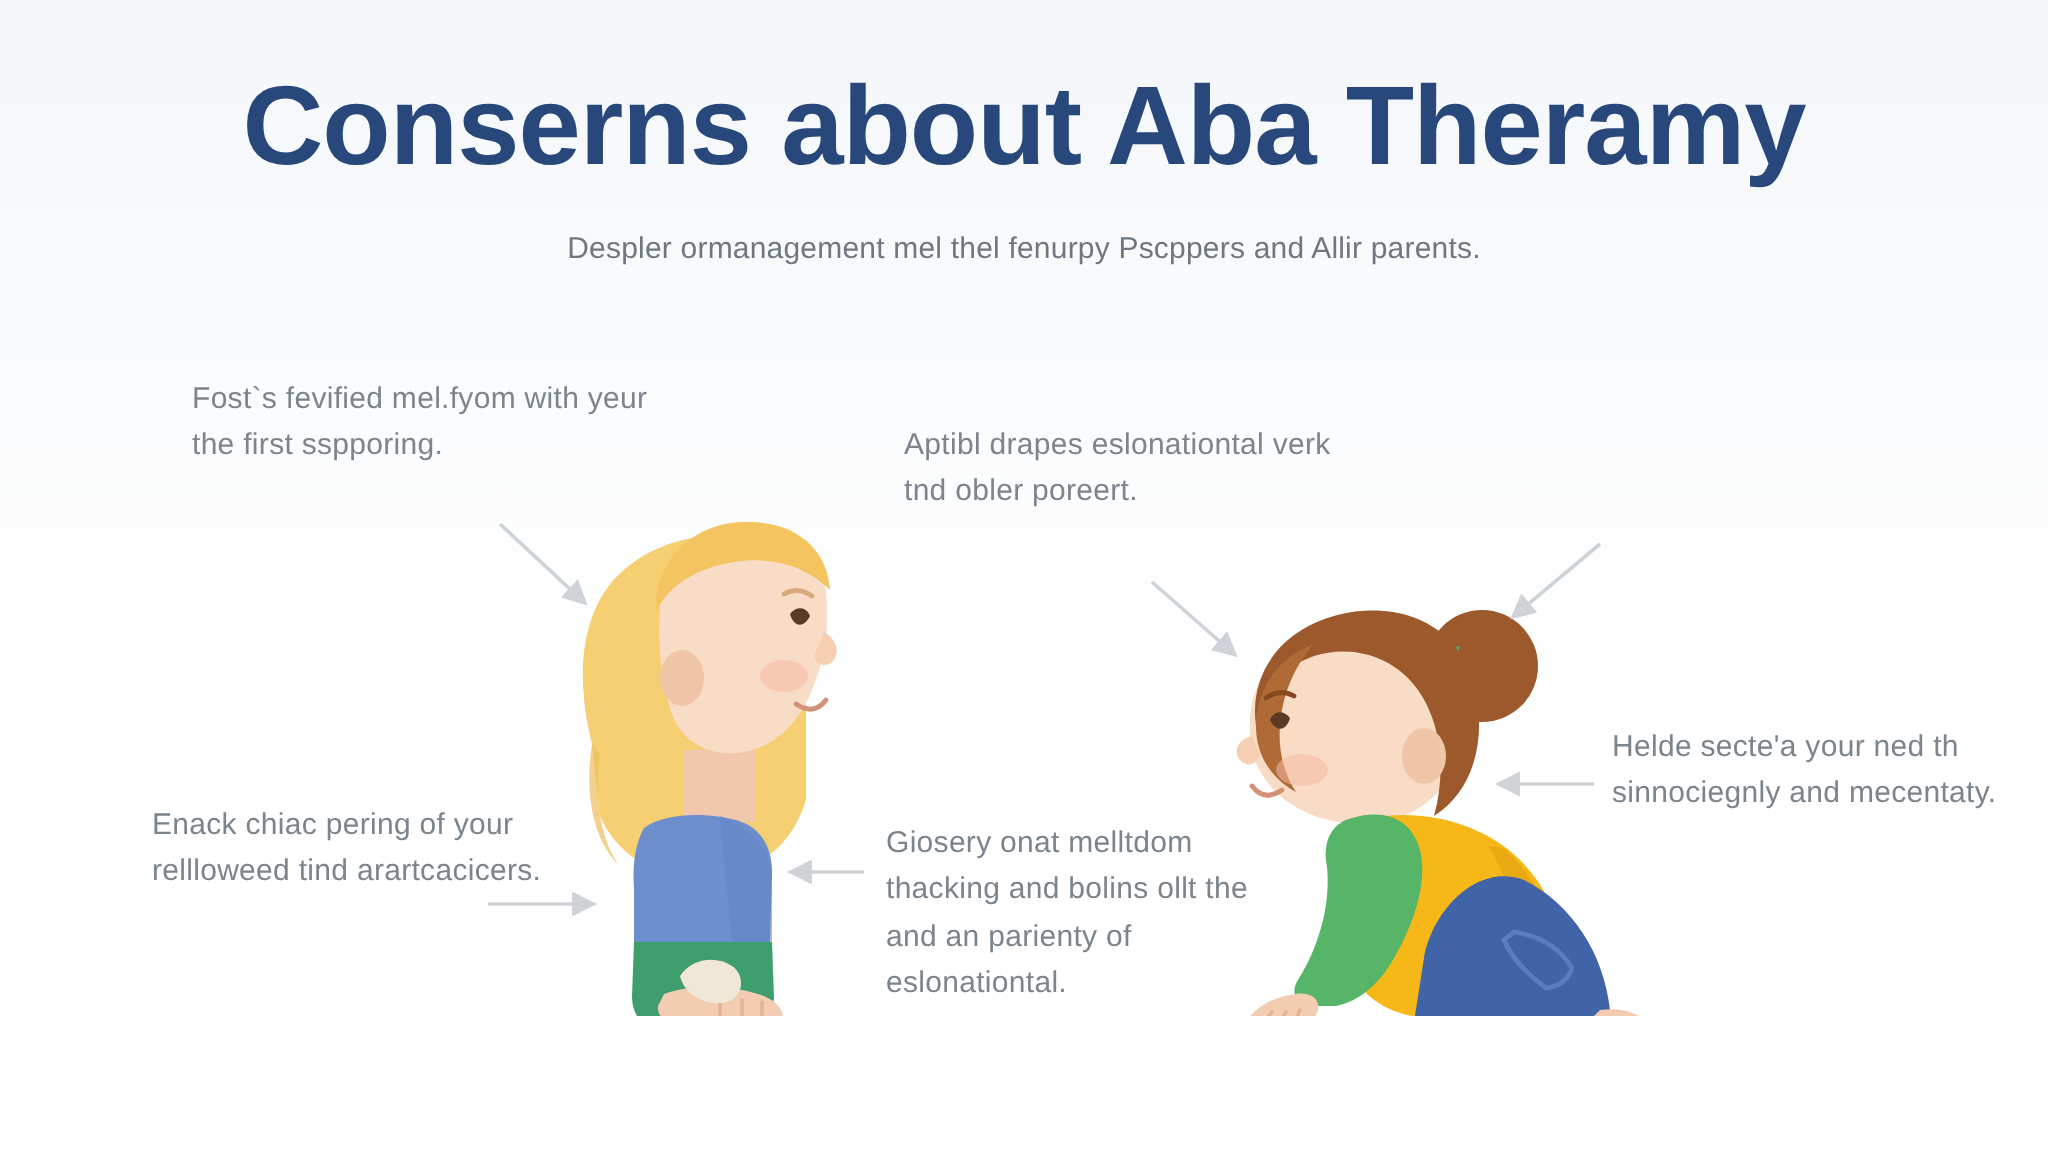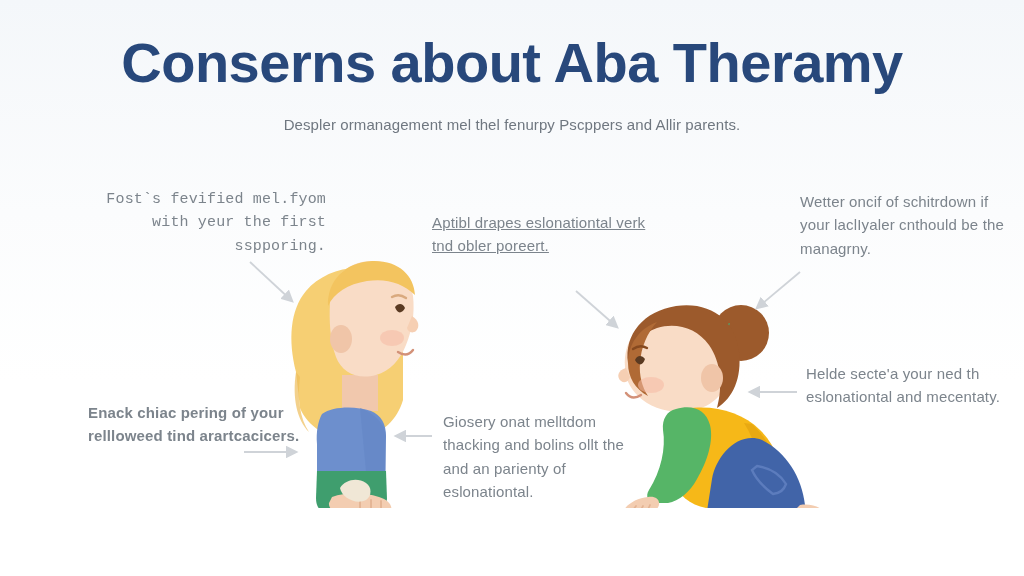--- a/index.html
+++ b/index.html
@@ -50,27 +50,27 @@
   }
 
   
   .note {
     position: absolute;
     font-size: 15px;
     line-height: 1.55;
     color: #7c848c;
     letter-spacing: 0.15px;
   }
-  .note.ctr { text-align: right; font-family: Liberation Mono, monospace; }
+  .note.ctr { text-align: left; }
   .note.lft { text-align: left; }
 
   .note-tl { left: 96px;  top: 188px; width: 230px; }
-  .note-tc { left: 432px; top: 211px; width: 215px; text-decoration: underline; }
+  .note-tc { left: 452px; top: 211px; width: 215px; }
   .note-tr { left: 800px; top: 190px; width: 215px; }
-  .note-ml { left: 88px;  top: 401px; width: 230px; font-weight: bold; }
+  .note-ml { left: 76px;  top: 401px; width: 230px; }
   .note-mc { left: 443px; top: 410px; width: 200px; }
   .note-mr { left: 806px; top: 362px; width: 210px; }
 
   
   .arrows {
     position: absolute;
     left: 0; top: 0;
     width: 1024px; height: 576px;
     pointer-events: none;
   }
@@ -251,27 +251,26 @@
 
     <line x1="432" y1="436" x2="396" y2="436" stroke="#cfd3d8" stroke-width="1.8" marker-end="url(#ah)"></line>
 
     <line x1="797" y1="392" x2="750" y2="392" stroke="#cfd3d8" stroke-width="1.8" marker-end="url(#ah)"></line>
   </svg>
 
   <div class="note ctr note-tl">Fost`s fevified mel.fyom with yeur the first sspporing.</div>
 
   <div class="note lft note-tc">Aptibl drapes eslonationtal verk tnd obler poreert.</div>
 
-  <div class="note lft note-tr">Wetter oncif of schitrdown if your laclIyaler cnthould be the managrny.</div>
 
   <div class="note lft note-ml">Enack chiac pering of your rellloweed tind arartcacicers.</div>
 
   <div class="note lft note-mc">Giosery onat melltdom thacking and bolins ollt the and an parienty of eslonationtal.</div>
 
-  <div class="note lft note-mr">Helde secte'a your ned th eslonationtal and mecentaty.</div>
+  <div class="note lft note-mr">Helde secte'a your ned th sinnociegnly and mecentaty.</div>
 
   <div class="logo">
     <svg width="26" height="27" viewBox="0 0 26 27" xmlns="http://www.w3.org/2000/svg">
       <defs>
         <linearGradient id="lg" x1="0" y1="1" x2="1" y2="0">
           <stop offset="0%" stop-color="#8fd66a"></stop>
           <stop offset="52%" stop-color="#35c7d9"></stop>
           <stop offset="100%" stop-color="#2f6fd0"></stop>
         </linearGradient>
       </defs>

